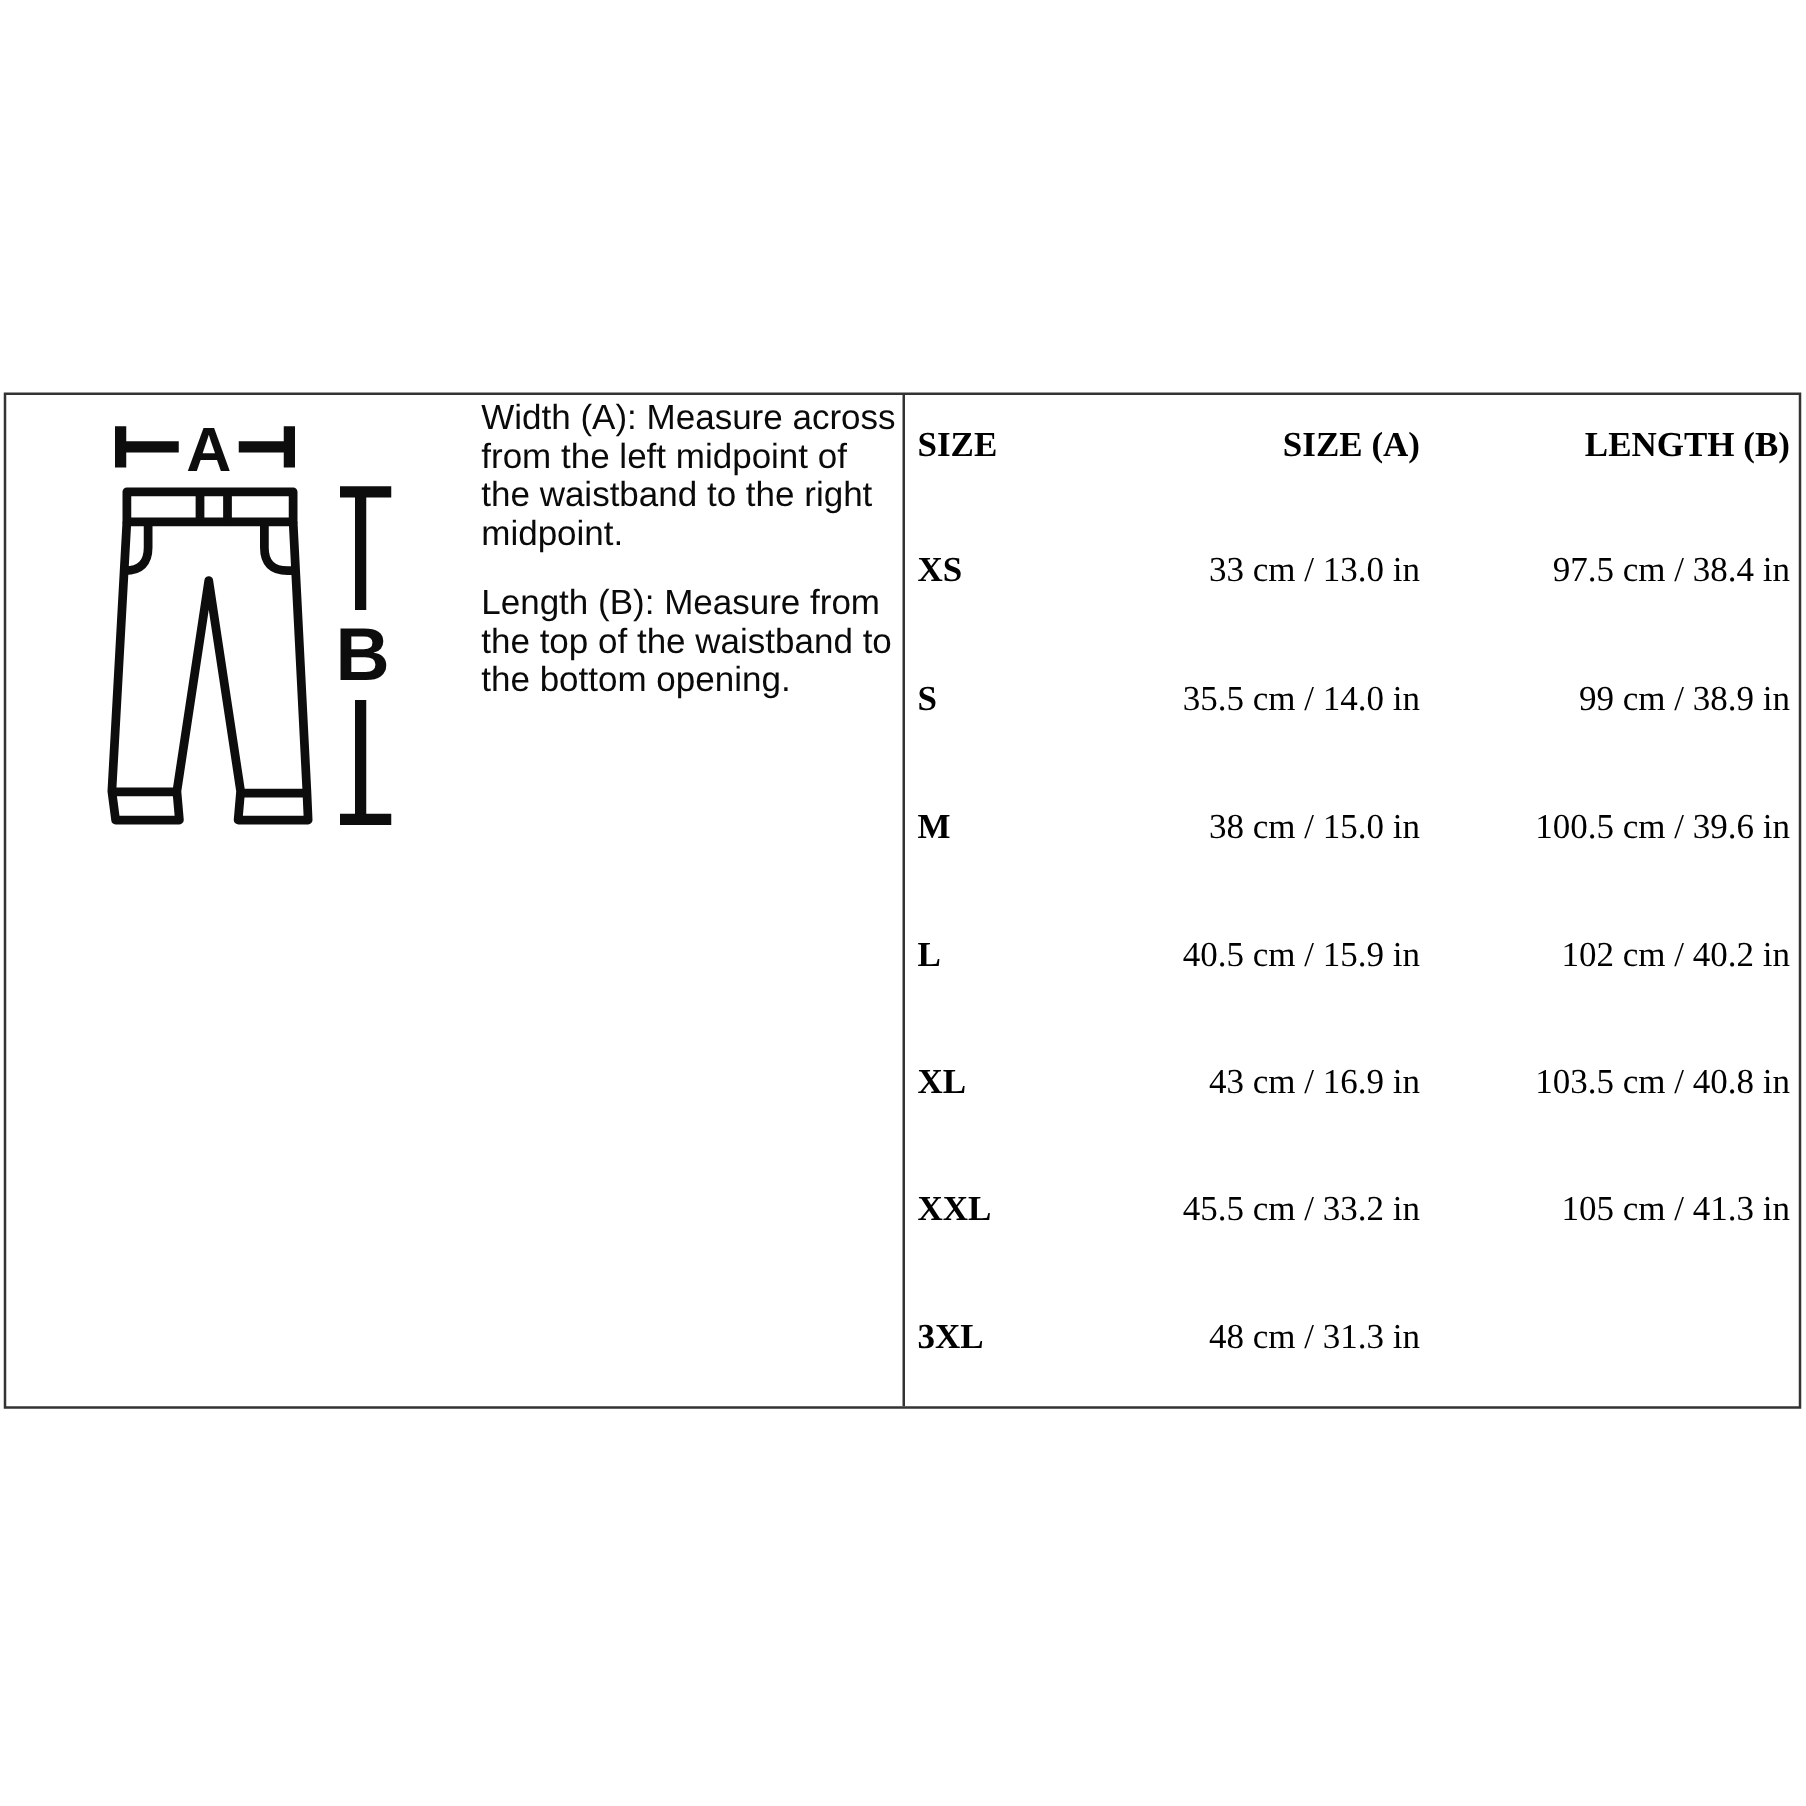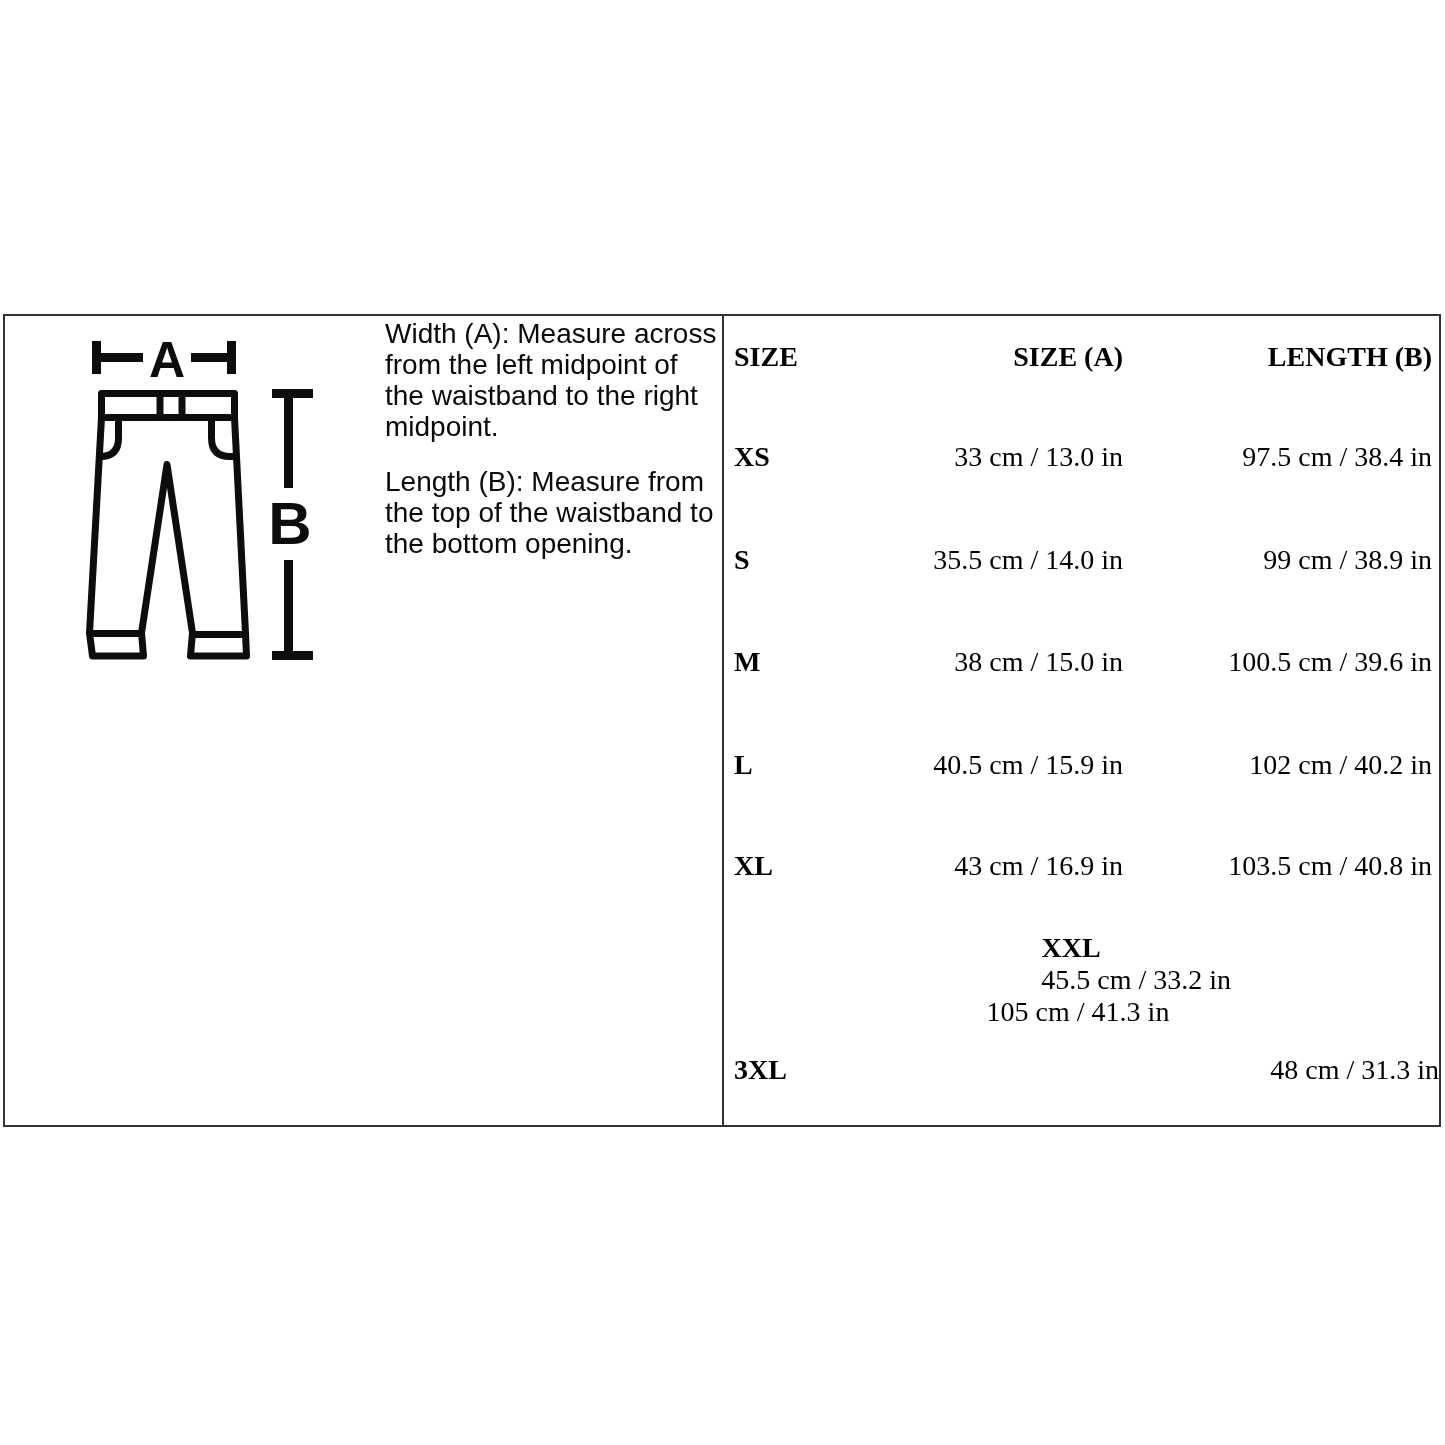--- a/index.html
+++ b/index.html
@@ -19,34 +19,34 @@
   }
   .instructions .para2{margin-top:24px;}
   
   .table-panel{
     position:absolute;left:717px;right:0;top:0;bottom:0;
     border-left:2px solid #333;
     font-family:"Liberation Serif", serif;font-size:28px;color:#000;
   }
   .trow{
     position:absolute;left:0;right:0;height:36px;
-    display:flex;align-items:center;
+    display:flex;align-items:center;gap:13px;
   }
   .trow .c-size{width:100px;padding-left:10px;box-sizing:border-box;font-weight:bold;text-align:left;}
   .trow .c-width{width:299px;text-align:right;}
   .trow .c-length{flex:1;text-align:right;padding-right:7px;}
   .trow.header .c-width,.trow.header .c-length{font-weight:bold;}
   .r-hd{top:23px;}
   .r-0{top:123px;}
   .r-1{top:226px;}
   .r-2{top:328px;}
   .r-3{top:431px;}
   .r-4{top:532px;}
-  .r-5{top:616px;flex-direction:column;}
-  .r-6{top:736px;justify-content:space-between;}
+  .r-5{top:634px;}
+  .r-6{top:736px;}
 </style>
 </head>
 <body>
 
 <div class="sheet">
 
   <svg class="pants-svg" viewBox="0 0 240 340" xmlns="http://www.w3.org/2000/svg">
     <g stroke="#0d0d0d" stroke-width="9" fill="none">
 
       <line x1="16.5" y1="11" x2="16.5" y2="44"></line>

